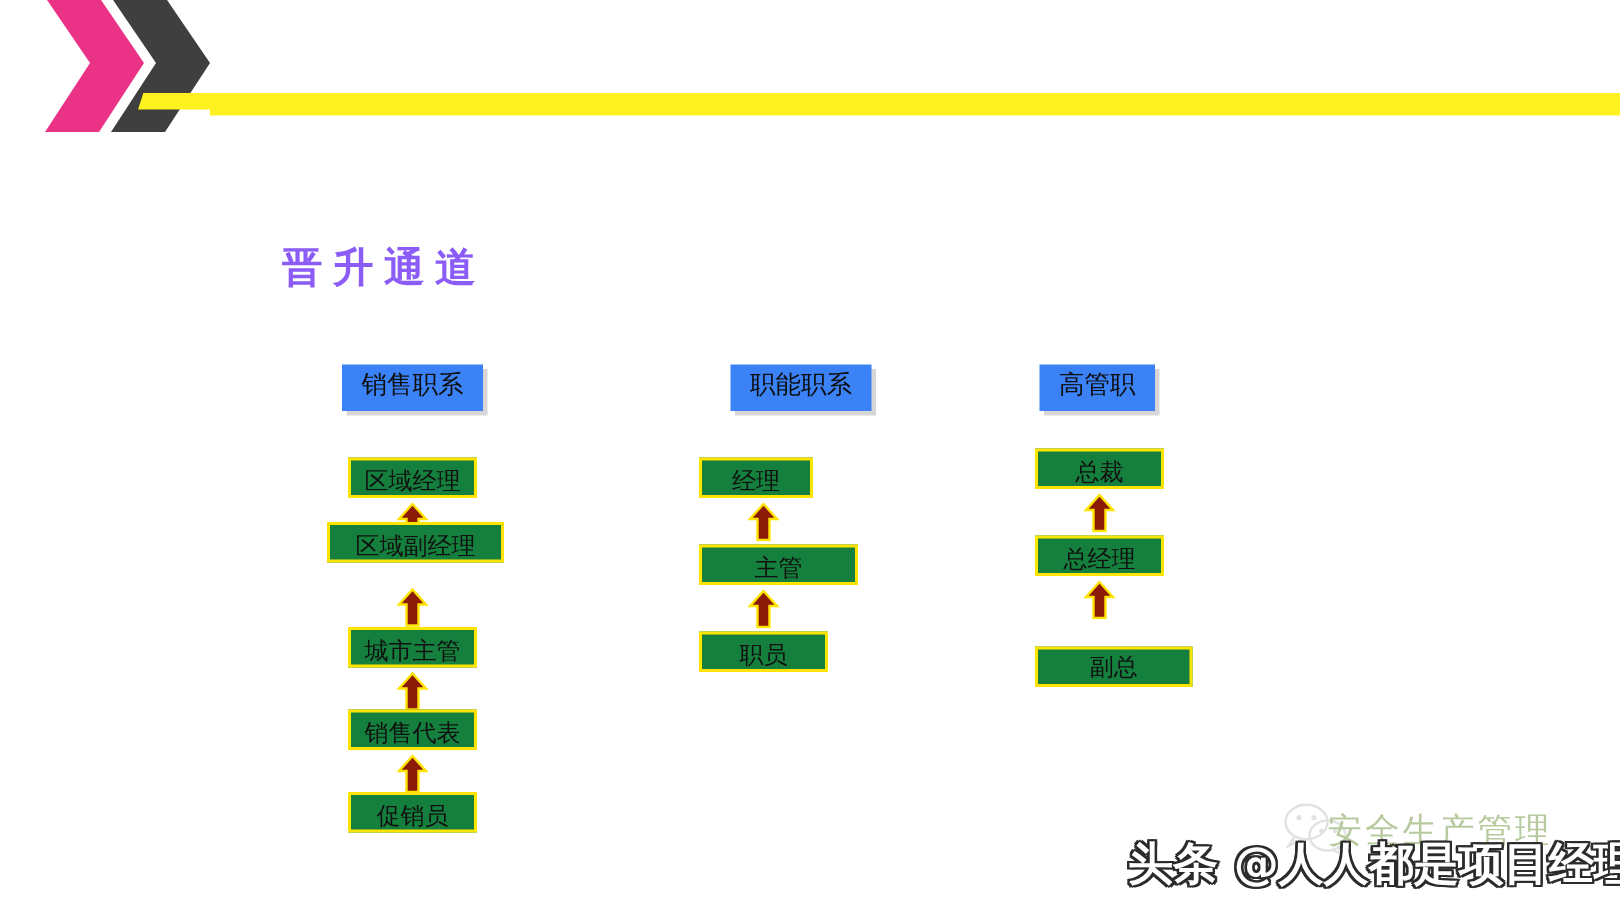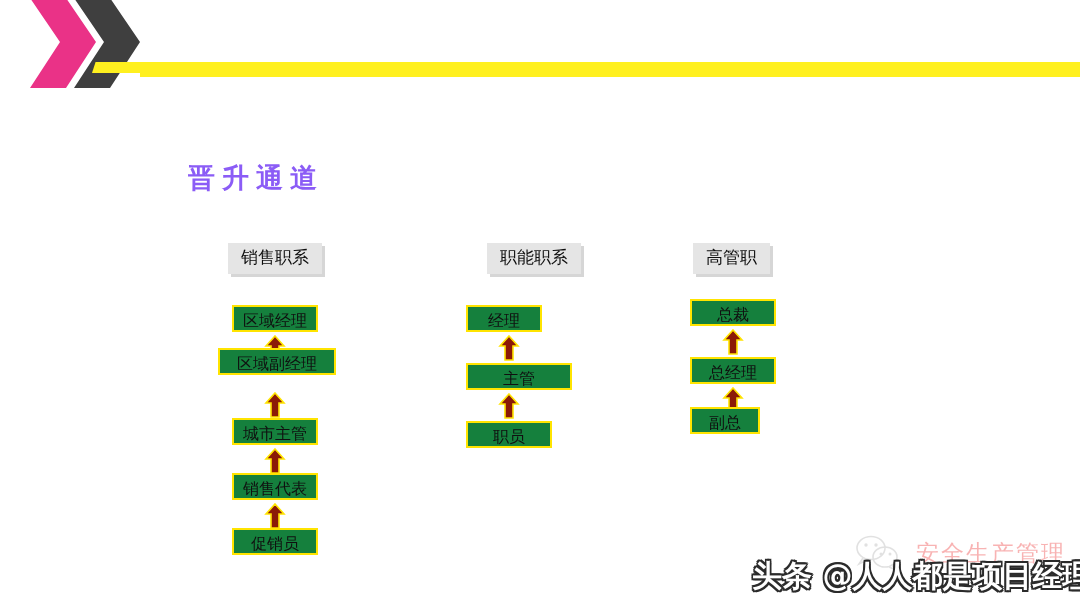--- a/index.html
+++ b/index.html
@@ -81,21 +81,21 @@
     width: 1080px;
     height: 608px;
   }
   .track {
     position: absolute;
     top: 243px;
   }
   .track-header {
     position: relative;
     display: inline-block;
-    background: #e5e5e5;
+    background: #3b82f6;
     color: #0d0d0d;
     font-size: 17px;
     font-weight: normal;
     padding: 5px 13px 6px 13px;
     box-shadow: 3px 3px 0 rgba(120,120,120,0.30);
     white-space: nowrap;
     line-height: 1.15;
   }
   .levels {
     position: absolute;
@@ -125,24 +125,24 @@
   #wechat-watermark {
     position: absolute;
     left: 852px;
     top: 534px;
     width: 226px;
     height: 44px;
     opacity: 0.40;
   }
   #wechat-watermark .wm-text {
     position: absolute;
-    left: 64px;
+    left: 33px;
     top: 4px;
     font-size: 23px;
-    color: #ef4444;
+    color: #4d7c0f;
     letter-spacing: 2px;
     white-space: nowrap;
     font-weight: normal;
   }
   #wechat-icon {
     position: absolute;
     left: 0;
     top: 0;
   }
 
@@ -268,21 +268,21 @@
       </div>
 
       <div class="level-box" style="left:-3px; top:62px;  width:86px;">总经理</div>
 
       <div class="arrow" style="left:29px; top:92px;">
         <svg width="22" height="26" viewBox="0 0 22 26" aria-hidden="true">
           <path d="M11 1 L20 11 L15 11 L15 25 L7 25 L7 11 L2 11 Z" fill="#8b1a07" stroke="#ffe400" stroke-width="1.6"></path>
         </svg>
       </div>
 
-      <div class="level-box" style="left:-3px; top:112px; width:70px;">副总</div>
+      <div class="level-box" style="left:-3px; top:136px; width:105px;font-family:Liberation Mono, monospace;">副总</div>
     </div>
   </div>
 
 </div>
 
 <div id="wechat-watermark">
   <svg id="wechat-icon" width="52" height="40" viewBox="0 0 52 40" aria-hidden="true">
     <ellipse cx="19" cy="14" rx="14" ry="11.5" fill="none" stroke="#b5b5b5" stroke-width="1.6"></ellipse>
     <path d="M11 24 L7 30 L15 26" fill="none" stroke="#b5b5b5" stroke-width="1.6"></path>
     <circle cx="14" cy="11" r="1.7" fill="#b5b5b5"></circle>

